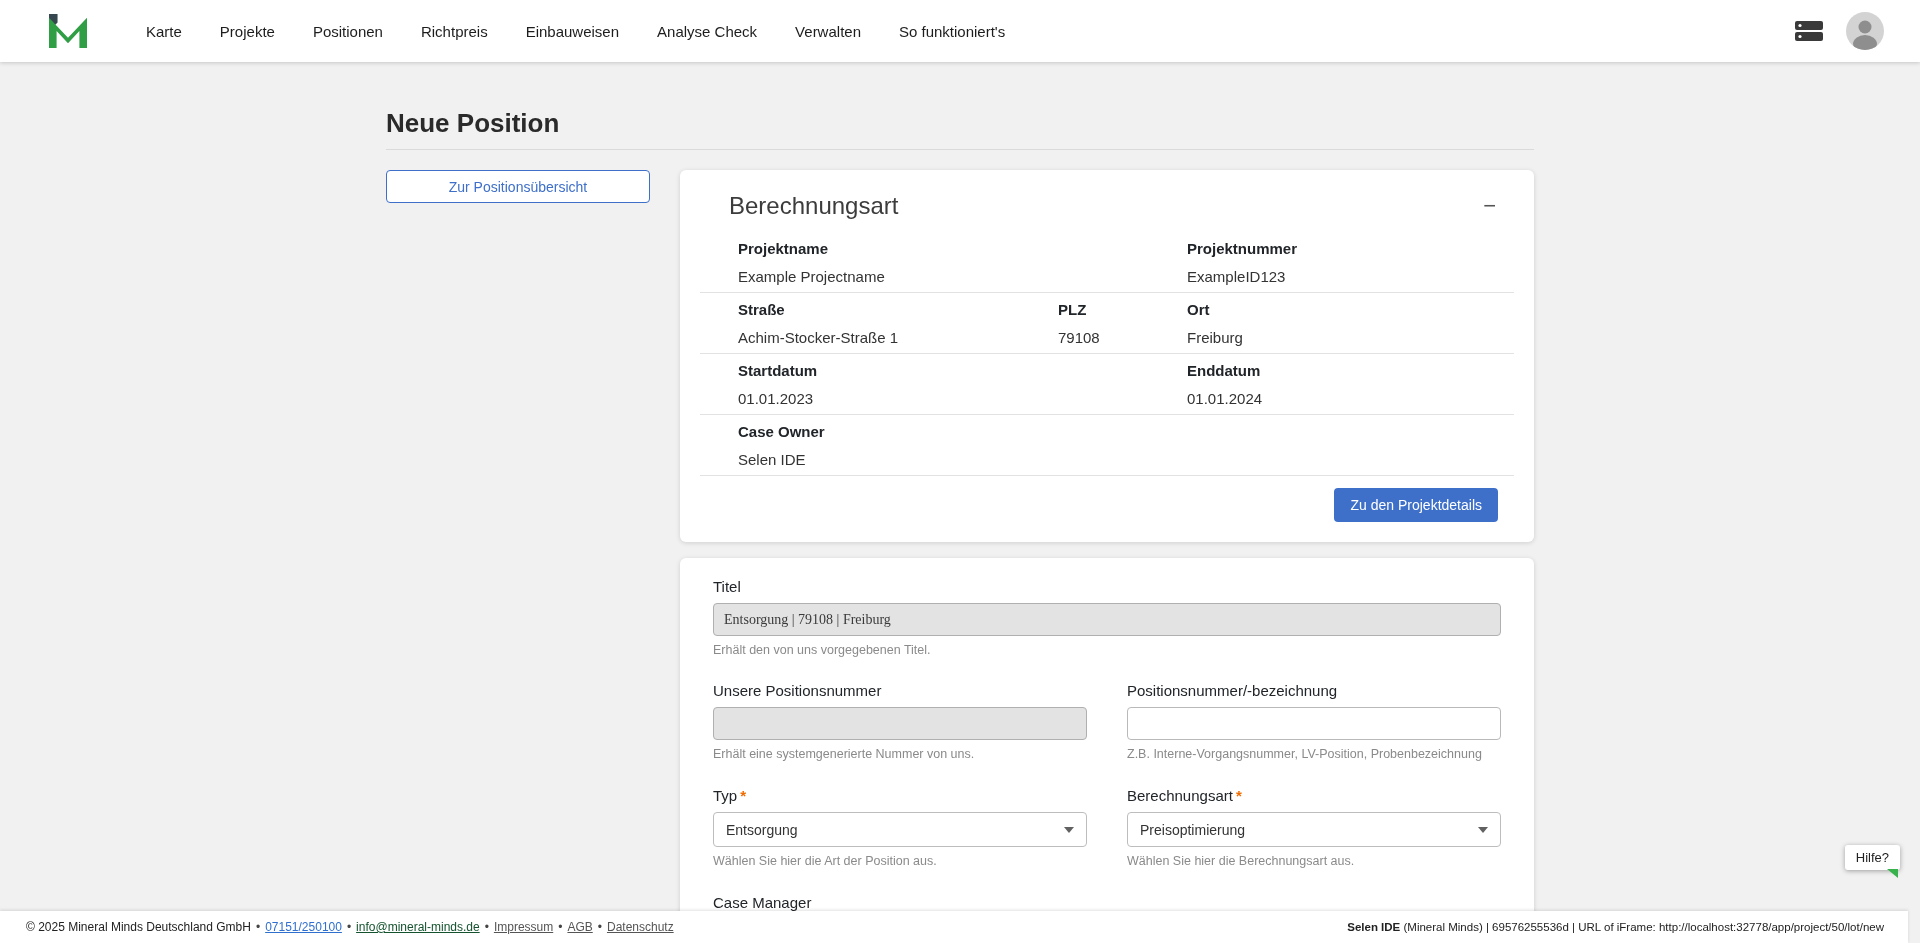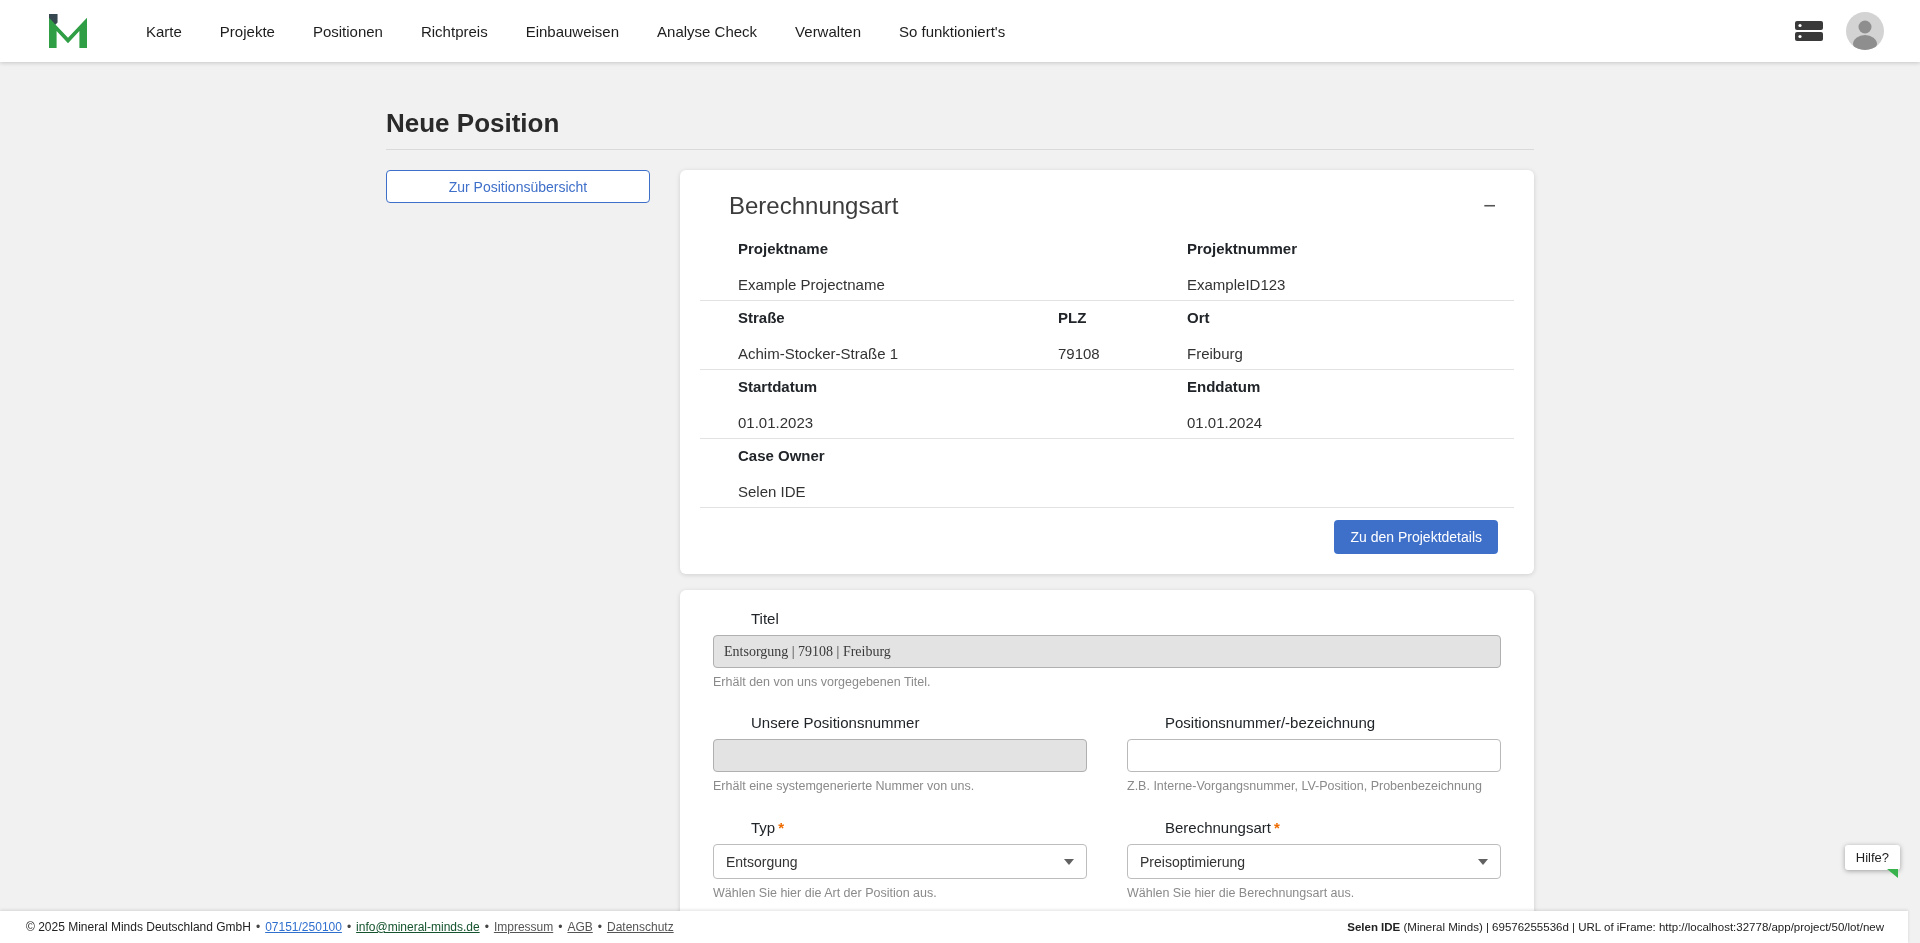--- a/index.html
+++ b/index.html
@@ -47,30 +47,30 @@
   .project-card { padding: 22px 20px 20px; }
   .card-head { display: flex; align-items: center; justify-content: space-between; padding: 0 8px 0 29px; }
   .card-head h2 { margin: 0; font-size: 24px; font-weight: 400; color: #3c3c3c; }
   .collapse-btn {
     background: none; border: none; font-size: 22px; color: #555;
     cursor: pointer; line-height: 1; padding: 0 10px; font-family: inherit;
   }
   .ptable { width: 100%; border-collapse: collapse; margin-top: 12px; table-layout: fixed; }
   .ptable td { border-bottom: 1px solid #e2e2e2; padding: 8px 8px 6px 38px; vertical-align: top; }
   .flabel { font-size: 15px; font-weight: 700; color: #212529; line-height: 18px; }
-  .fvalue { font-size: 15px; color: #333; line-height: 18px; margin-top: 18px; }
+  .fvalue { font-size: 15px; color: #333; line-height: 18px; margin-top: 10px; }
   .card-actions { display: flex; justify-content: flex-end; padding: 12px 16px 0 0; }
   .btn-primary {
     background: #3e6fc9; color: #fff; border: none; border-radius: 4px;
     height: 34px; padding: 0 16px; font-size: 14px; cursor: pointer; font-family: inherit;
   }
 
   
   .form-card { padding: 20px 33px 60px; }
-  .field label { display: block; font-size: 15px; font-weight: 500; color: #212529; margin-bottom: 8px; margin-left: 38px; }
+  .field label { display: block; font-size: 15px; font-weight: 500; color: #212529; margin-bottom: 8px; }
   .req { color: #ef6c00; font-weight: 700; margin-left: 3px; }
   .input {
     width: 100%; height: 33px; border: 1px solid #b9b9b9; border-radius: 4px;
     padding: 0 10px; font-size: 14px; font-family: Liberation Serif, serif; color: #333; background: #fff;
   }
   .input:disabled { background: #e3e3e3; color: #3a3a3a; border-color: #b0b0b0; }
   .help { font-size: 12.5px; color: #8a8a8a; margin-top: 7px; }
   .form-grid {
     display: grid; grid-template-columns: 1fr 1fr;
     column-gap: 40px; row-gap: 26px; margin-top: 25px;

